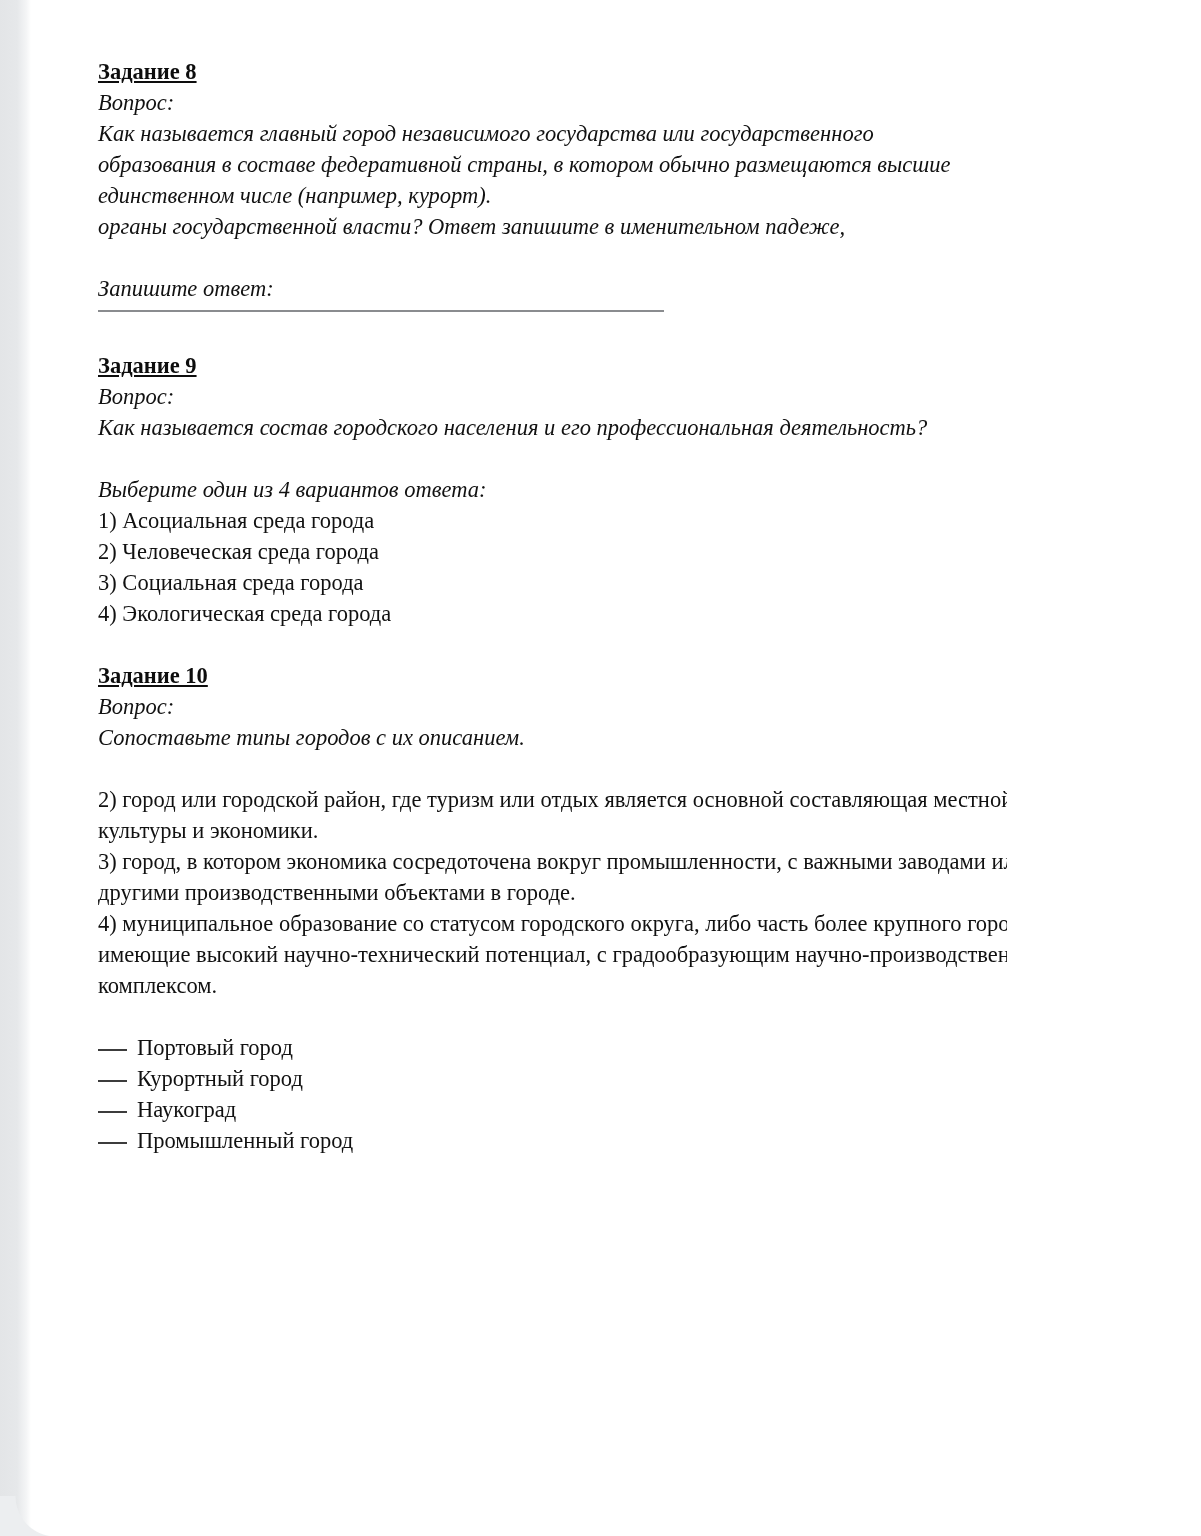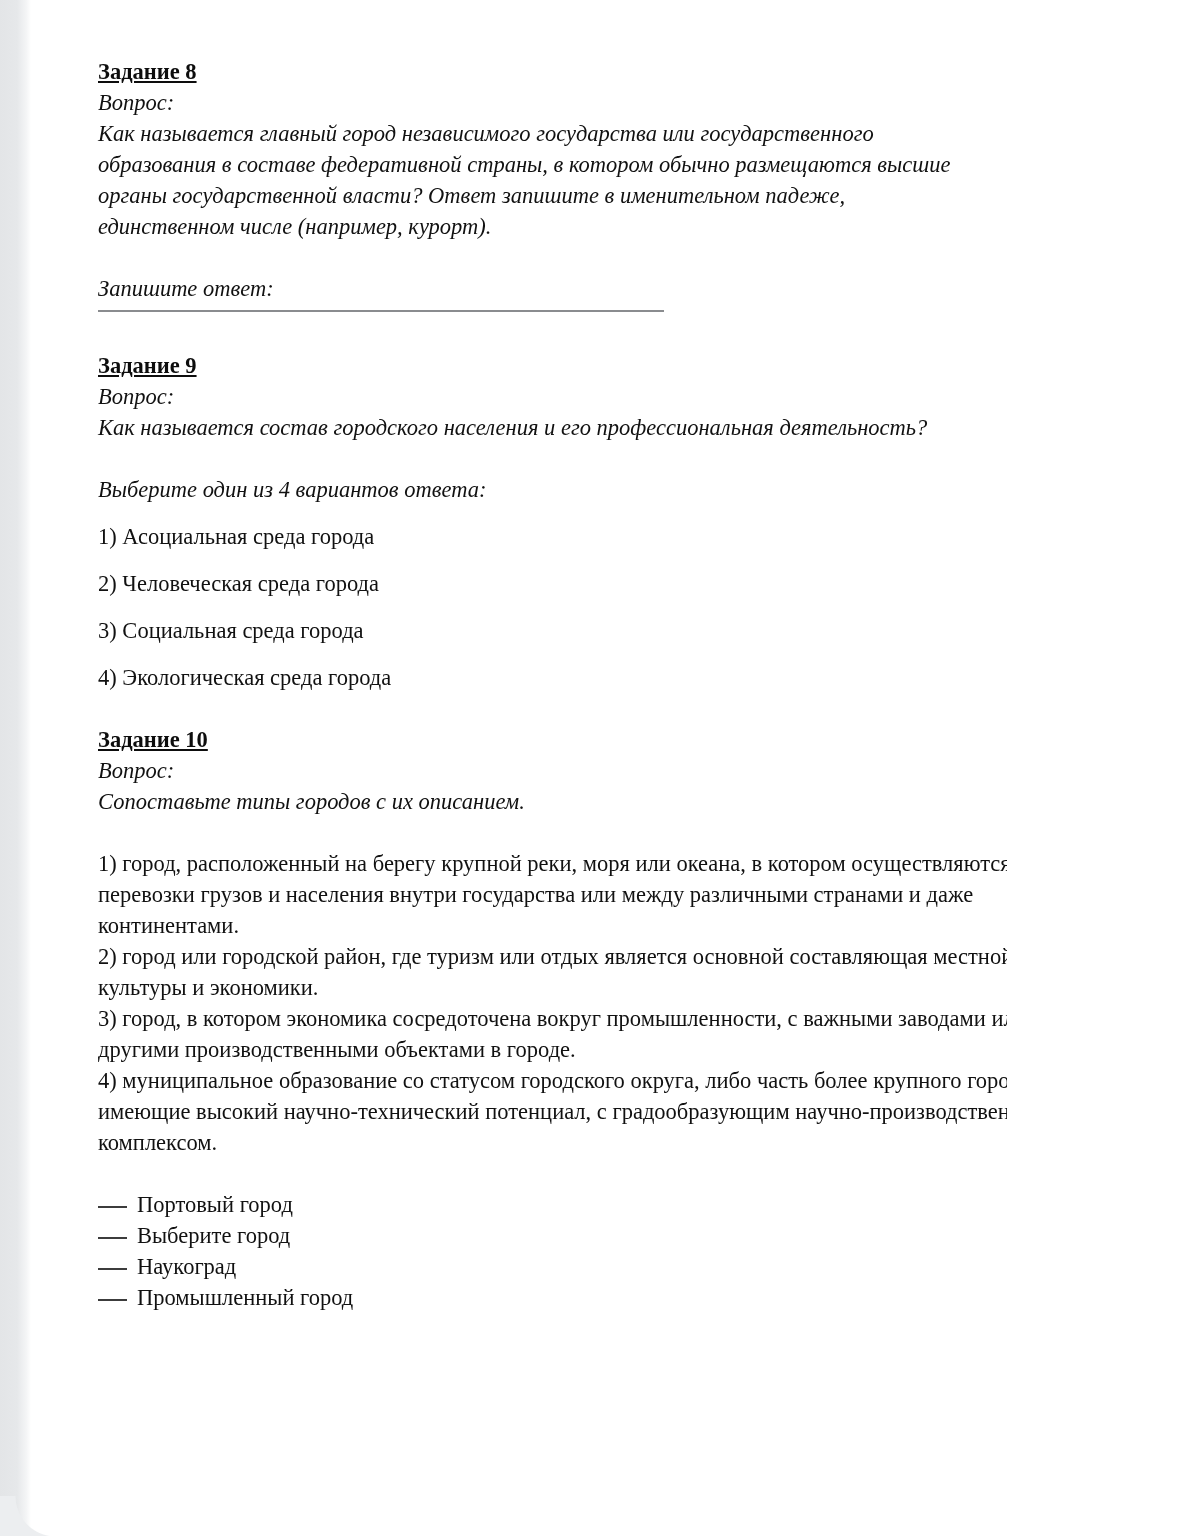--- a/index.html
+++ b/index.html
@@ -75,21 +75,20 @@
     width: 566px;
     height: 0;
     border-top: 2px solid #8a8c8f;
   }
   .opt-list { margin: 0; }
   .opt-row {
     font-size: 22.5px;
     line-height: 31px;
     color: #111111;
     white-space: nowrap;
-    margin-top: 16px;
   }
   .match-row {
     font-size: 22.5px;
     line-height: 31px;
     color: #111111;
     white-space: nowrap;
   }
   .blank {
     display: inline-block;
     width: 29px;
@@ -119,22 +118,22 @@
   <div class="page">
     <div class="sheet">
 
       <div class="task">
         <div>
           <span class="task-title">Задание 8</span>
         </div>
         <div class="label-italic">Вопрос:</div>
         <div class="body-line">Как называется главный город независимого государства или государственного</div>
         <div class="body-line">образования в составе федеративной страны, в котором обычно размещаются высшие</div>
+        <div class="body-line">единственном числе (например, курорт).</div>
         <div class="body-line">органы государственной власти? Ответ запишите в именительном падеже,</div>
-        <div class="body-line">единственном числе (например, курорт).</div>
         <div class="spacer-line"></div>
         <div class="label-italic">Запишите ответ:</div>
         <div class="answer-rule"></div>
       </div>
 
       <div class="gap-lg"></div>
 
       <div class="task">
         <div>
           <span class="task-title">Задание 9</span>
@@ -154,33 +153,32 @@
       <div class="gap-md"></div>
 
       <div class="task">
         <div>
           <span class="task-title">Задание 10</span>
         </div>
         <div class="label-italic">Вопрос:</div>
         <div class="body-line">Сопоставьте типы городов с их описанием.</div>
         <div class="spacer-line"></div>
 
-        <p class="para">1) город, расположенный на берегу крупной реки, моря или океана, в котором осуществляются перевозки грузов и населения внутри государства или между различными странами и даже континентами.</p>
         <p class="para">2) город или городской район, где туризм или отдых является основной составляющая местной культуры и экономики.</p>
         <p class="para">3) город, в котором экономика сосредоточена вокруг промышленности, с важными заводами или другими производственными объектами в городе.</p>
         <p class="para">4) муниципальное образование со статусом городского округа, либо часть более крупного города, имеющие высокий научно-технический потенциал, с градообразующим научно-производственным комплексом.</p>
 
         <div class="spacer-line"></div>
 
         <div>
           <div class="match-row">
             <span class="blank"></span><span>Портовый город</span>
           </div>
           <div class="match-row">
-            <span class="blank"></span><span>Выберите город</span>
+            <span class="blank"></span><span>Курортный город</span>
           </div>
           <div class="match-row">
             <span class="blank"></span><span>Наукоград</span>
           </div>
           <div class="match-row">
             <span class="blank"></span><span>Промышленный город</span>
           </div>
         </div>
       </div>
 

